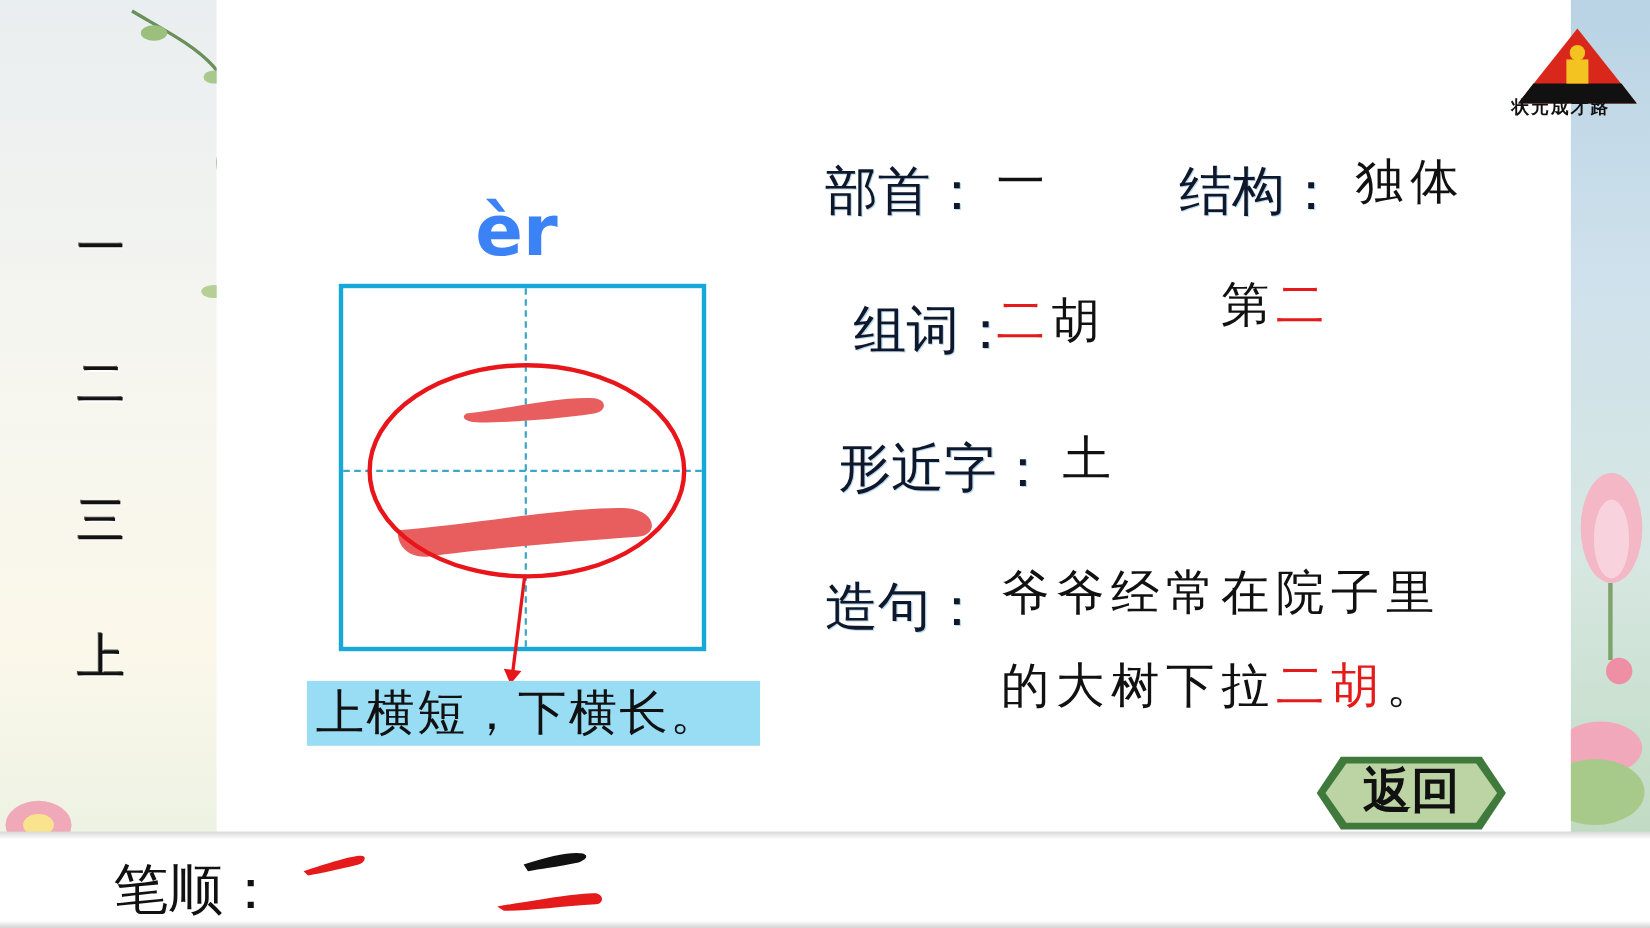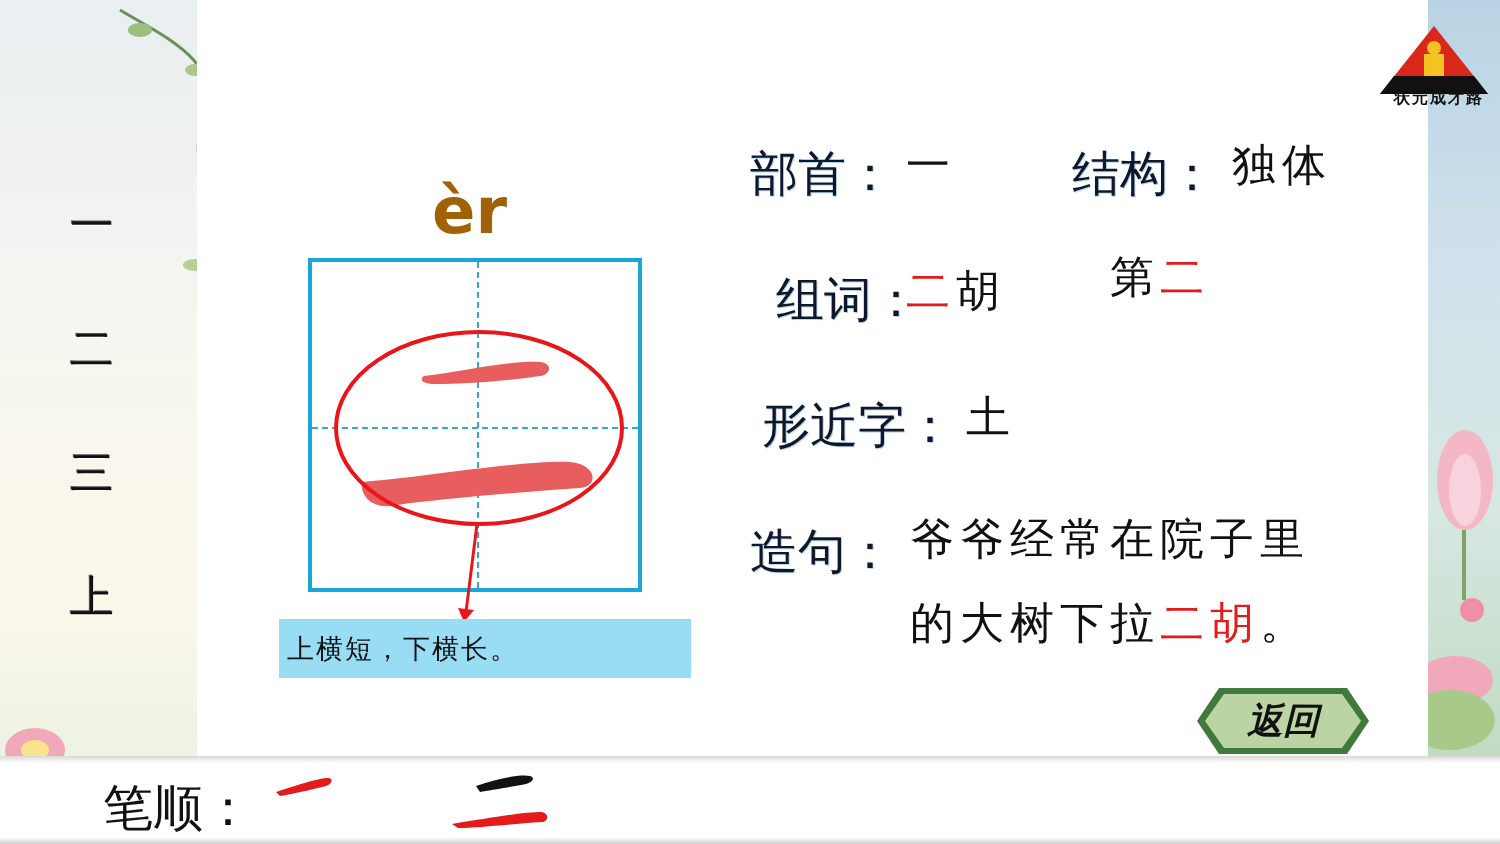--- a/index.html
+++ b/index.html
@@ -8,37 +8,37 @@
     background:linear-gradient(90deg,#dfe9ef 0%,#eef2f0 6%,#f6f4ea 13%,#ffffff 13.2%,#ffffff 95%,#cfe2ee 95.2%,#bcd6e3 100%);}
   .left-bg{position:absolute;left:0;top:0;width:197px;height:844px;
     background:linear-gradient(180deg,#e9eef0 0%,#f5f5f0 35%,#fbf8ea 70%,#e6efe0 100%);}
   .right-bg{position:absolute;left:1428px;top:0;width:72px;height:844px;
     background:linear-gradient(180deg,#b9d3e4 0%,#cfe1ec 30%,#d7e7e2 60%,#b9d7b8 100%);}
   .vine{position:absolute;left:100px;top:0;width:150px;height:320px;}
   .lotus-right{position:absolute;left:1410px;top:420px;width:90px;height:360px;}
   .lotus-left{position:absolute;left:0;top:720px;width:120px;height:124px;}
   .content{position:absolute;left:197px;top:0;width:1231px;height:756px;background:#fff;}
   .logo{position:absolute;left:1378px;top:14px;width:112px;height:100px;}
-  .logo-text{position:absolute;left:1374px;top:88px;width:110px;font-size:16px;font-weight:bold;color:#111;letter-spacing:2px;text-align:right;}
+  .logo-text{position:absolute;left:1374px;top:88px;width:110px;font-size:16px;font-weight:bold;color:#111;letter-spacing:2px;text-align:left;}
   .char-list{position:absolute;left:60px;top:196px;width:64px;}
   .char-list div{height:124px;font-size:44px;text-align:center;color:#111;font-family:"DejaVu Serif",serif;
     text-shadow:1px 1px 0 #fff,-1px -1px 0 #555;}
-  .pinyin{position:absolute;left:432px;top:174px;font-size:64px;font-weight:bold;color:#a16207;}
+  .pinyin{position:absolute;left:432px;top:174px;font-size:64px;font-weight:bold;color:#3b82f6;}
   .grid{position:absolute;left:308px;top:258px;width:334px;height:334px;border:4px solid #16a8d8;box-sizing:border-box;}
   .grid .v{position:absolute;left:165px;top:0;height:100%;border-left:2px dashed #3aa7c9;}
   .grid .h{position:absolute;top:165px;left:0;width:100%;border-top:2px dashed #3aa7c9;}
   .overlay{position:absolute;left:300px;top:250px;width:360px;height:380px;}
   .tip{position:absolute;left:279px;top:619px;width:412px;height:59px;background:#99ddf5;
-    font-size:27px;line-height:59px;color:#111;padding-left:8px;box-sizing:border-box;letter-spacing:2px;font-family:"DejaVu Serif",serif;}
+    font-size:44px;line-height:59px;color:#111;padding-left:8px;box-sizing:border-box;letter-spacing:2px;font-family:"DejaVu Serif",serif;}
   .lbl{position:absolute;font-size:48px;color:#0f172a;font-family:"DejaVu Sans",sans-serif;
     text-shadow:1px 1px 0 #b8d8f0;}
   .val{position:absolute;font-size:44px;color:#111;font-family:"DejaVu Serif",serif;letter-spacing:6px;}
   .red{color:#e51b1b;}
   .back-btn{position:absolute;left:1195px;top:686px;width:176px;height:70px;}
-  .back-btn span{position:absolute;left:0;top:0;width:176px;height:70px;line-height:68px;text-align:center;font-size:36px;color:#111;font-weight:bold;font-family:"DejaVu Serif",serif;font-style:italic;}
+  .back-btn span{position:absolute;left:0;top:0;width:176px;height:70px;line-height:68px;text-align:center;font-size:44px;color:#111;font-weight:bold;font-family:"DejaVu Serif",serif;}
   .bottom-bar{position:absolute;left:0;top:756px;width:1500px;height:88px;
     background:linear-gradient(180deg,#d8d8d8 0%,#ffffff 8%,#ffffff 92%,#cfd3cf 100%);}
   .order-label{position:absolute;left:103px;top:775px;font-size:50px;color:#111;font-family:Liberation Mono, monospace;}
 </style>
 </head>
 <body>
 
 <div class="left-bg"></div>
 <div class="right-bg"></div>
 

